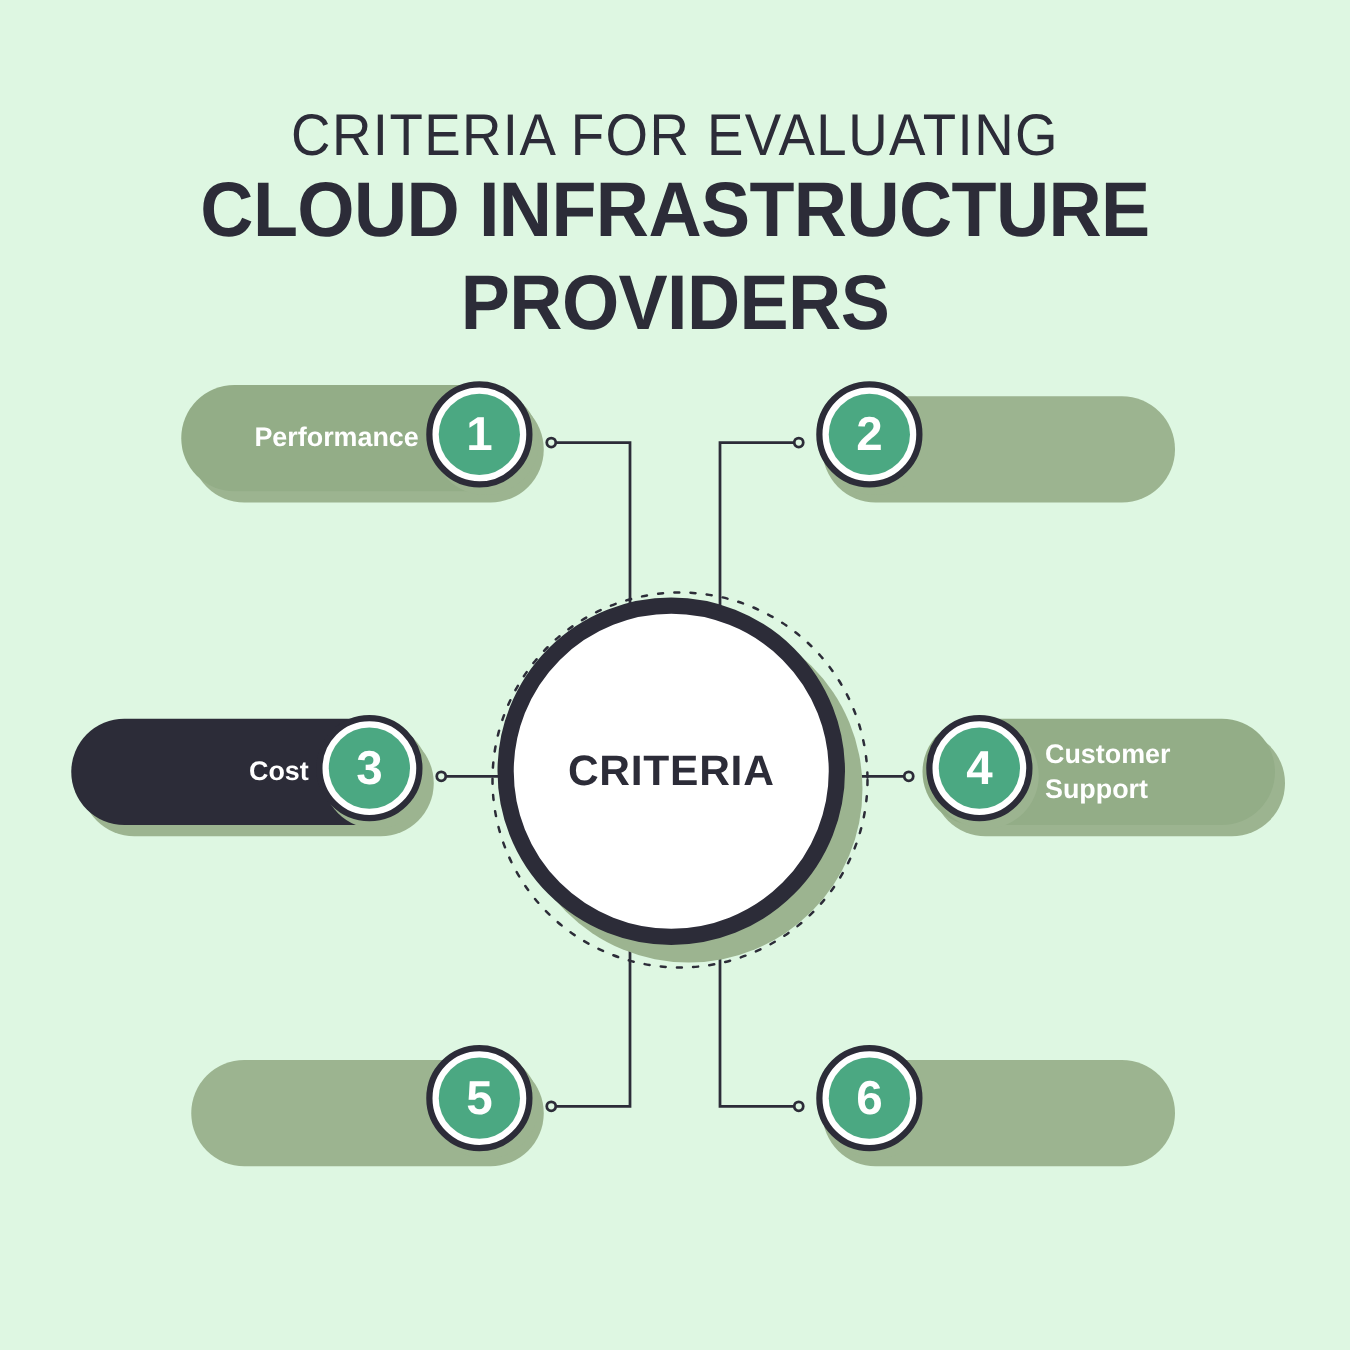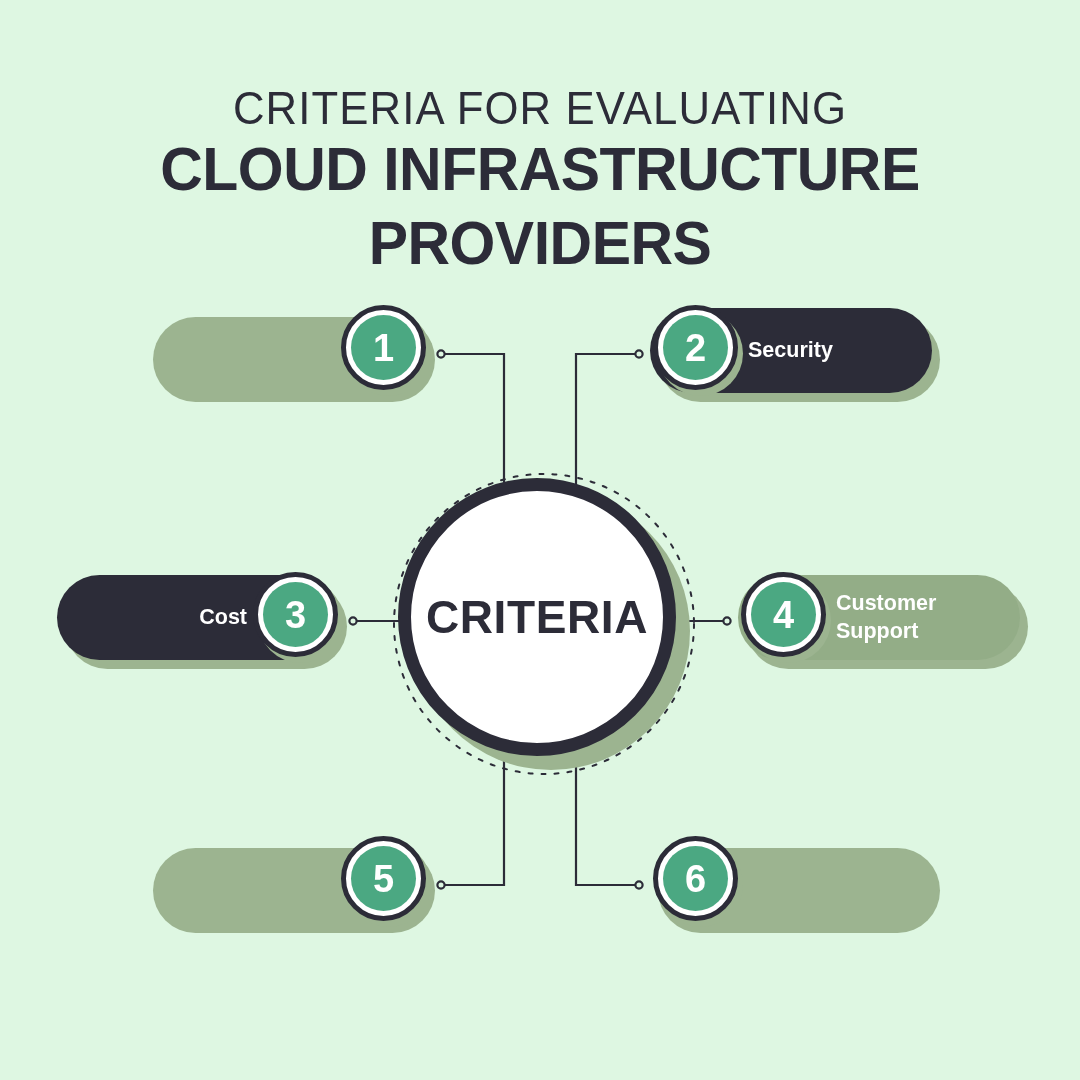--- a/index.html
+++ b/index.html
@@ -102,21 +102,21 @@
     height: 278px;
     border-radius: 50%;
     background: #ffffff;
     border: 13px solid #2c2c38;
     box-sizing: border-box;
     display: flex;
     align-items: center;
     justify-content: center;
   }
   #center-label {
-    font-size: 46px;
+    font-size: 34px;
     font-weight: 700;
     color: #2c2c38;
     letter-spacing: 0.6px;
   }
 
   
   .node {
     position: absolute;
     width: 290px;
     height: 94px;
@@ -248,35 +248,35 @@
     <circle cx="157" cy="157" r="150"></circle>
   </svg>
   <div id="center-shadow"></div>
   <div id="center-ring">
     <span id="center-label">CRITERIA</span>
   </div>
 </div>
 
 <div class="node theme-sage side-left" style="left:145px; top:308px;">
   <div class="node-shadow"></div>
+  <div class="node-pill">
+    <span class="node-label">Performance</span>
+  </div>
   <div class="badge">
     <div class="badge-shadow"></div>
     <div class="badge-ring">
       <div class="badge-inner">
         <span class="badge-num">1</span>
       </div>
     </div>
   </div>
 </div>
 
 <div class="node theme-dark side-right" style="left:650px; top:308px;">
   <div class="node-shadow"></div>
-  <div class="node-pill">
-    <span class="node-label">Security</span>
-  </div>
   <div class="badge">
     <div class="badge-shadow"></div>
     <div class="badge-ring">
       <div class="badge-inner">
         <span class="badge-num">2</span>
       </div>
     </div>
   </div>
 </div>
 

